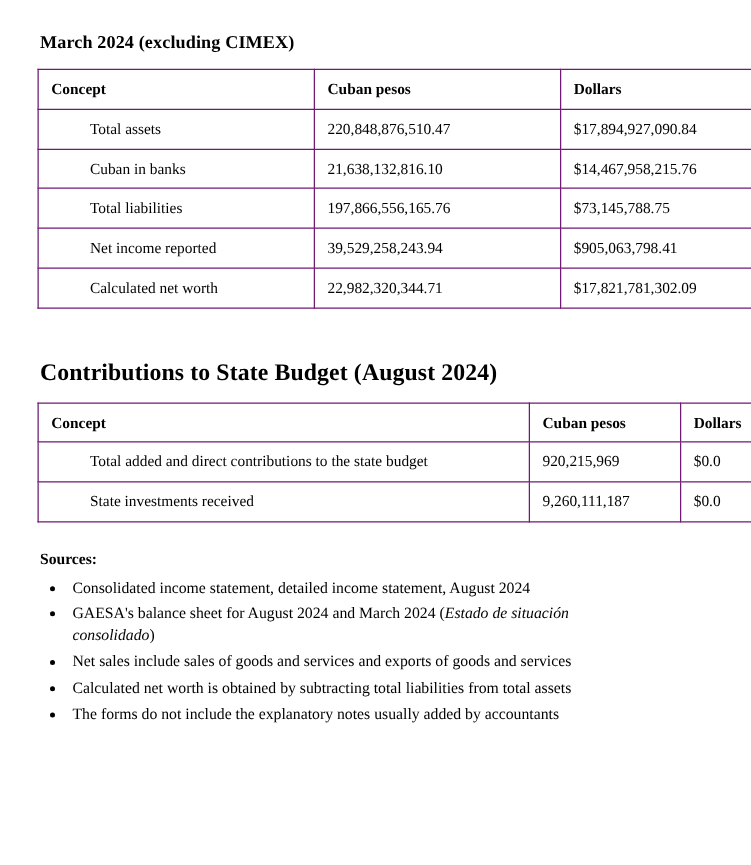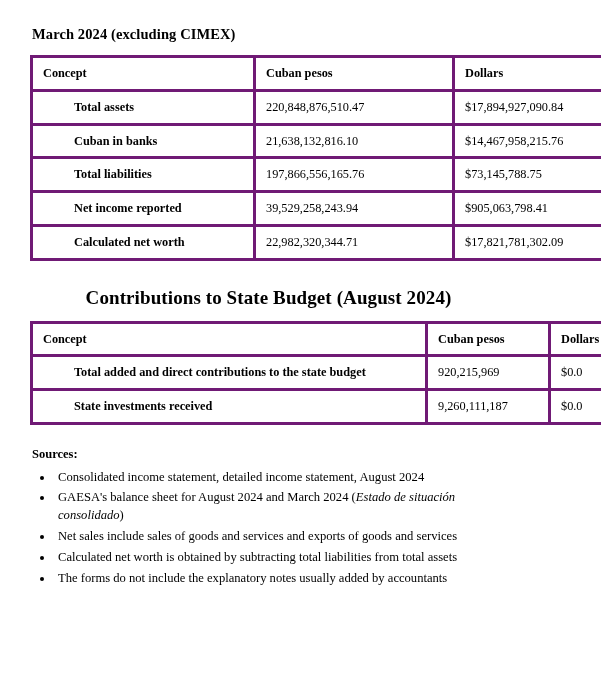--- a/index.html
+++ b/index.html
@@ -23,49 +23,48 @@
     font-family: "Liberation Serif", serif;
     font-weight: bold;
     font-size: 14.5px;
     margin: 0 0 12px 2px;
     letter-spacing: 0.1px;
   }
   .section-title-big {
     font-family: "Liberation Serif", serif;
     font-weight: bold;
     font-size: 19px;
-    margin: 26px 0 12px 2px;
+    margin: 41px 0 12px 2px;
     letter-spacing: 0.1px;
-    text-align: center;
   }
   table {
     border-collapse: collapse;
     width: 100%;
     table-layout: fixed;
   }
   table td, table th {
-    border: 3px solid #701a75;
+    border: 1px solid #701a75;
     padding: 8px 10px;
     font-size: 12.3px;
     vertical-align: middle;
     line-height: 1.2;
   }
   .t1 td.concept, .t1 th.concept { width: 200px; }
   .t1 td.num, .t1 th.num { width: 176px; }
 
   .t2 th.concept, .t2 td.concept { width: 372px; }
   .t2 th.cup, .t2 td.cup { width: 100px; }
   .t2 th.usd, .t2 td.usd { width: 62px; }
 
   th {
     text-align: left;
     font-weight: bold;
   }
   td.concept {
-    font-weight: bold;
+    font-weight: normal;
     padding-left: 41px;
   }
   td.num {
     text-align: left;
     font-weight: normal;
   }
   .heading-label {
     font-weight: bold;
     font-size: 12.5px;
     margin: 22px 0 6px 2px;

